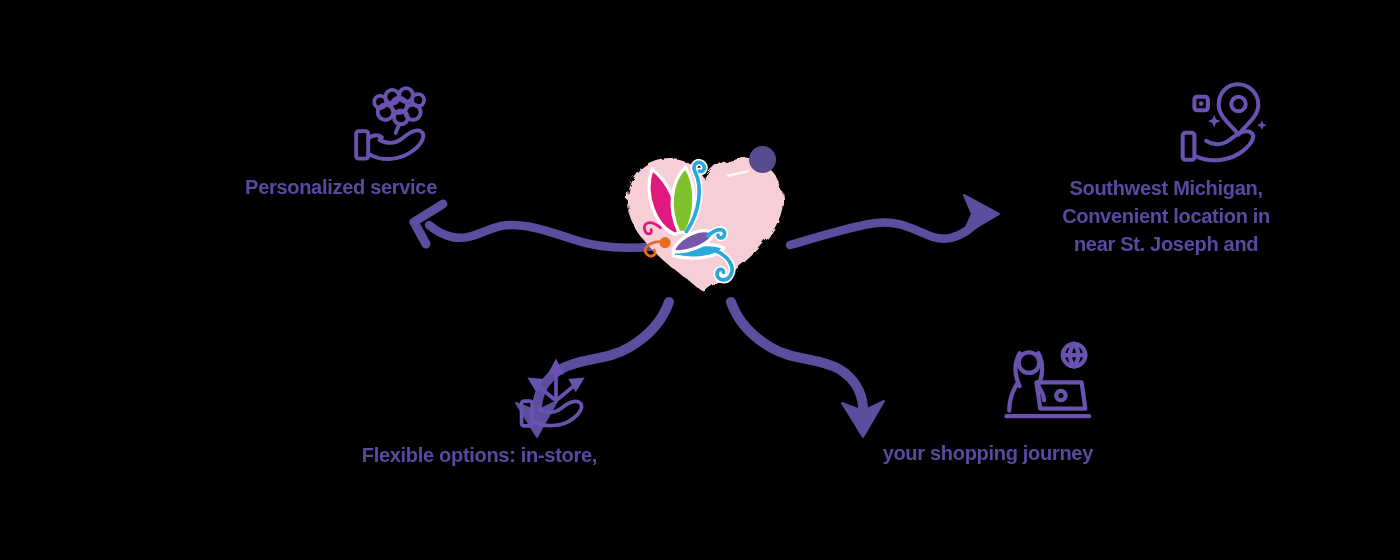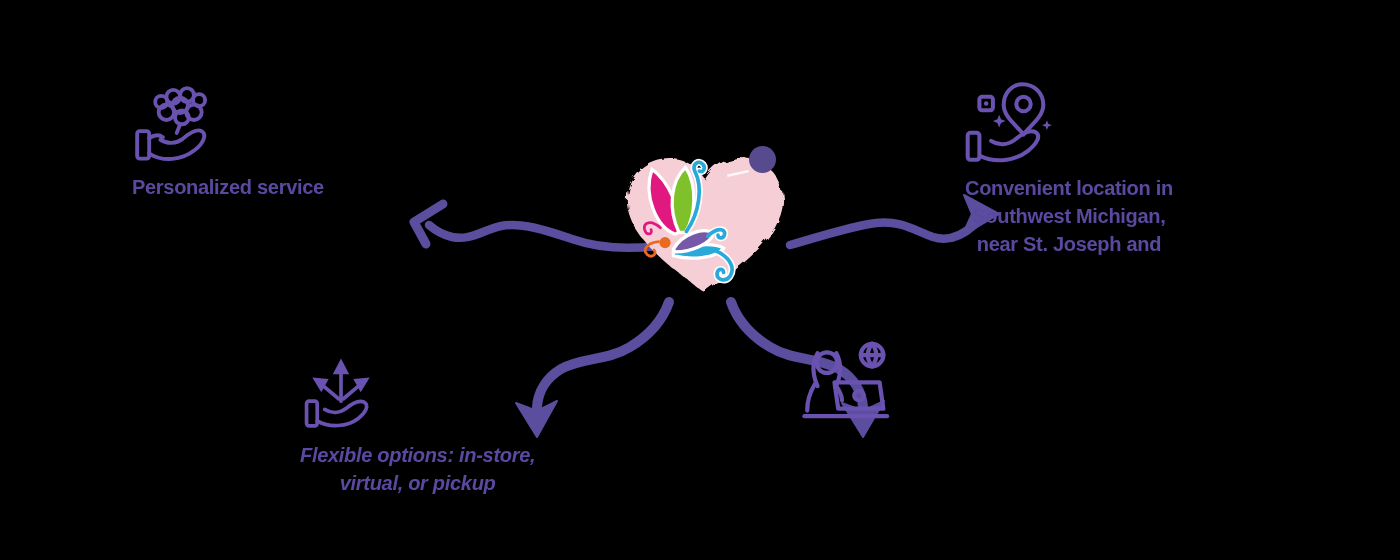--- a/index.html
+++ b/index.html
@@ -12,21 +12,21 @@
   .arrow-shaft{fill:none;stroke:var(--arrow,#5c4e9e);stroke-linecap:round;stroke-linejoin:round;}
   .arrow-shaft.h{stroke-width:8.5;}
   .arrow-shaft.v{stroke-width:10;}
   .arrow-head-stroke{fill:none;stroke:var(--arrow,#5c4e9e);stroke-width:9;stroke-linecap:round;stroke-linejoin:round;}
   .arrow-head-fill{fill:var(--arrow,#5c4e9e);stroke:var(--arrow,#5c4e9e);stroke-width:2;stroke-linejoin:round;}
   .heart-wrap{position:absolute;left:612px;top:146px;z-index:2;}
   .logo-dot{
     position:absolute;left:749px;top:146px;width:27px;height:27px;border-radius:50%;
     background:var(--dot,#584a8e);z-index:2;
   }
-  .feature{position:absolute;z-index:3;display:flex;flex-direction:column;align-items:flex-start;}
+  .feature{position:absolute;z-index:3;display:flex;flex-direction:column;align-items:flex-end;}
   .feature .icon-box{line-height:0;}
   .caption{
     text-align:center;font-weight:bold;font-size:20px;line-height:28px;
     letter-spacing:-0.3px;color:var(--text,#5b49a1);
   }
   .icon-art{fill:none;stroke:var(--icon,#6a52b0);stroke-width:4.5;stroke-linecap:round;stroke-linejoin:round;}
   .icon-fill{fill:var(--icon,#6a52b0);stroke:none;}
   .petal-pink{fill:var(--butterfly-pink,#e11880);stroke:#fff;stroke-width:3.5;}
   .petal-green{fill:var(--butterfly-green,#7fc12b);stroke:#fff;stroke-width:3.5;}
   .petal-purple{fill:var(--butterfly-purple,#7757a8);stroke:#fff;stroke-width:3.5;}
@@ -34,21 +34,21 @@
   .swirl-under{fill:none;stroke:#fff;stroke-width:7.5;stroke-linecap:round;}
   .swirl-blue{fill:none;stroke:var(--butterfly-blue,#29a9da);stroke-width:4;stroke-linecap:round;}
   .curl-pink{fill:none;stroke:var(--butterfly-pink,#e11880);stroke-width:3;stroke-linecap:round;}
   .curl-orange{fill:none;stroke:var(--butterfly-orange,#e96a1e);stroke-width:3;stroke-linecap:round;}
   .heart-fill{fill:var(--heart,#f6cfd6);}
   
   .f-tl{left:132px;top:83px;width:305px;}
   .f-tl .icon-box{margin-bottom:4px;}
   .f-tr{left:965px;top:76px;width:305px;}
   .f-tr .icon-box{margin-bottom:6px;}
-  .f-bl{left:300px;top:349px;width:305px;font-style:italic;}
+  .f-bl{left:292px;top:349px;width:305px;}
   .f-bl .icon-box{margin-bottom:4px;}
   .f-br{left:793px;top:341px;width:300px;}
   .f-br .icon-box{margin-bottom:4px;}
 </style>
 </head>
 <body>
 
 <div class="canvas">
 
   <svg class="arrows-layer" width="1400" height="560" viewBox="0 0 1400 560">
@@ -130,42 +130,41 @@
         <circle class="icon-art" cx="65" cy="30" r="8"></circle>
         <rect class="icon-art" x="16" y="22" width="15" height="15" rx="3"></rect>
         <circle class="icon-fill" cx="23.5" cy="29.5" r="2.5"></circle>
         <path class="icon-fill" d="M 38,42 L 40,47 L 45,49 L 40,51 L 38,56 L 36,51 L 31,49 L 36,47 Z"></path>
         <path class="icon-fill" d="M 91,48 L 92.5,52 L 96.5,53.5 L 92.5,55 L 91,59 L 89.5,55 L 85.5,53.5 L 89.5,52 Z"></path>
         <rect class="icon-art" x="3" y="62" width="13" height="30" rx="3"></rect>
         <path class="icon-art" d="M 17,88 C 34,96 56,93 70,82 C 80,74 85,65 78,61 C 71,58 62,64 55,70 C 47,76 37,76 29,71"></path>
       </svg>
     </div>
     <div class="caption">
+      <div>Southwest Michigan,</div>
       <div>Convenient location in</div>
-      <div>Southwest Michigan,</div>
       <div>near St. Joseph and</div>
     </div>
   </div>
 
   <div class="feature f-bl">
     <div class="icon-box">
       <svg width="82" height="88" viewBox="0 0 100 100">
         <path class="icon-art" d="M 50,60 V 20"></path>
         <path class="icon-fill" d="M 50,8 L 60,27 L 40,27 Z"></path>
         <path class="icon-art" d="M 47,57 L 28,41"></path>
         <path class="icon-fill" d="M 15,31 L 35,33 L 26,49 Z"></path>
         <path class="icon-art" d="M 53,57 L 72,41"></path>
         <path class="icon-fill" d="M 85,31 L 65,33 L 74,49 Z"></path>
         <rect class="icon-art" x="8" y="60" width="13" height="30" rx="3"></rect>
         <path class="icon-art" d="M 21,84 C 36,93 58,91 71,81 C 80,74 85,65 78,61 C 71,58 63,63 56,69 C 48,75 38,75 30,70"></path>
       </svg>
     </div>
     <div class="caption">
       <div>Flexible options: in-store,</div>
-      <div>virtual, or pickup</div>
     </div>
   </div>
 
   <div class="feature f-br">
     <div class="icon-box">
       <svg width="98" height="94" viewBox="0 0 100 100">
         <circle class="icon-art" cx="34" cy="23" r="11"></circle>
         <path class="icon-art" d="M 24,13 C 18,24 19,37 24,48"></path>
         <path class="icon-art" d="M 44,13 C 50,24 49,38 43,49"></path>
         <path class="icon-art" d="M 21,46 C 15,56 13,66 13,74"></path>
@@ -173,16 +172,17 @@
         <path class="icon-art" d="M 42,44 L 90,44 L 94,72 L 46,72 Z"></path>
         <circle class="icon-art" cx="68" cy="58" r="5"></circle>
         <path class="icon-art" d="M 10,80 H 98" stroke-width="6"></path>
         <circle class="icon-art" cx="82" cy="15" r="12"></circle>
         <path class="icon-art" d="M 82,3 C 76,11 76,19 82,27" stroke-width="3"></path>
         <path class="icon-art" d="M 82,3 C 88,11 88,19 82,27" stroke-width="3"></path>
         <path class="icon-art" d="M 70,15 H 94" stroke-width="3"></path>
       </svg>
     </div>
     <div class="caption">
+      <div>your shopping journey</div>
     </div>
   </div>
 
 </div>
 
 </body></html>

